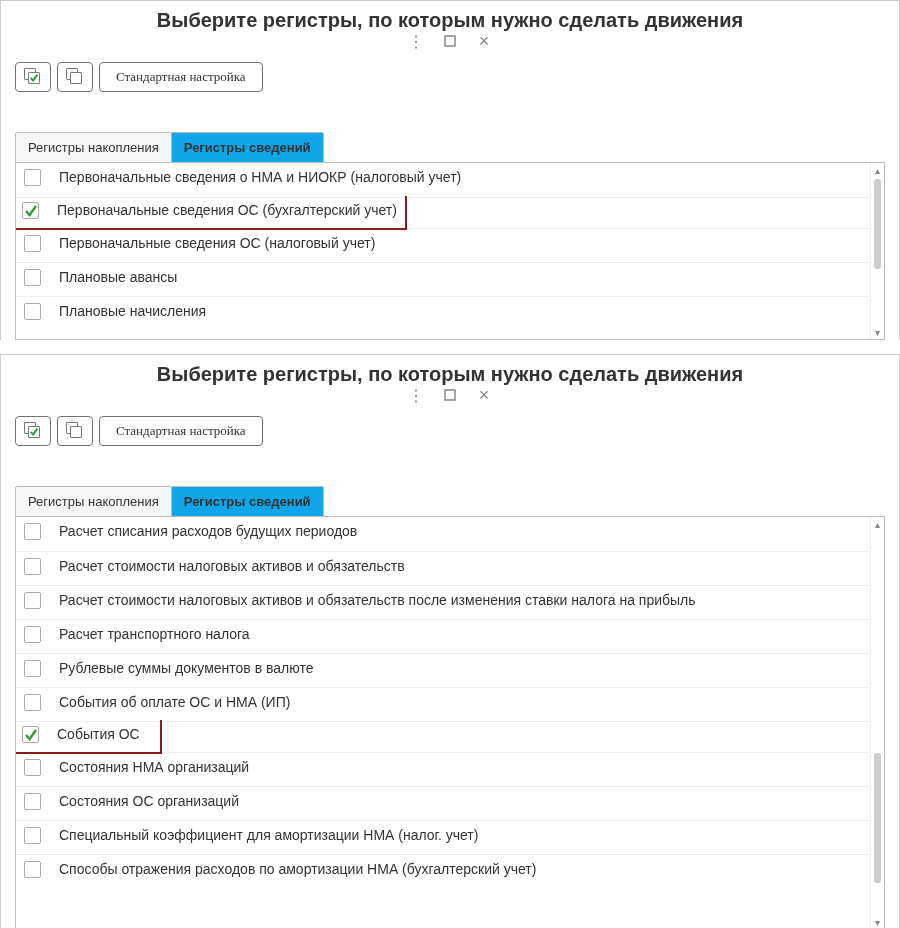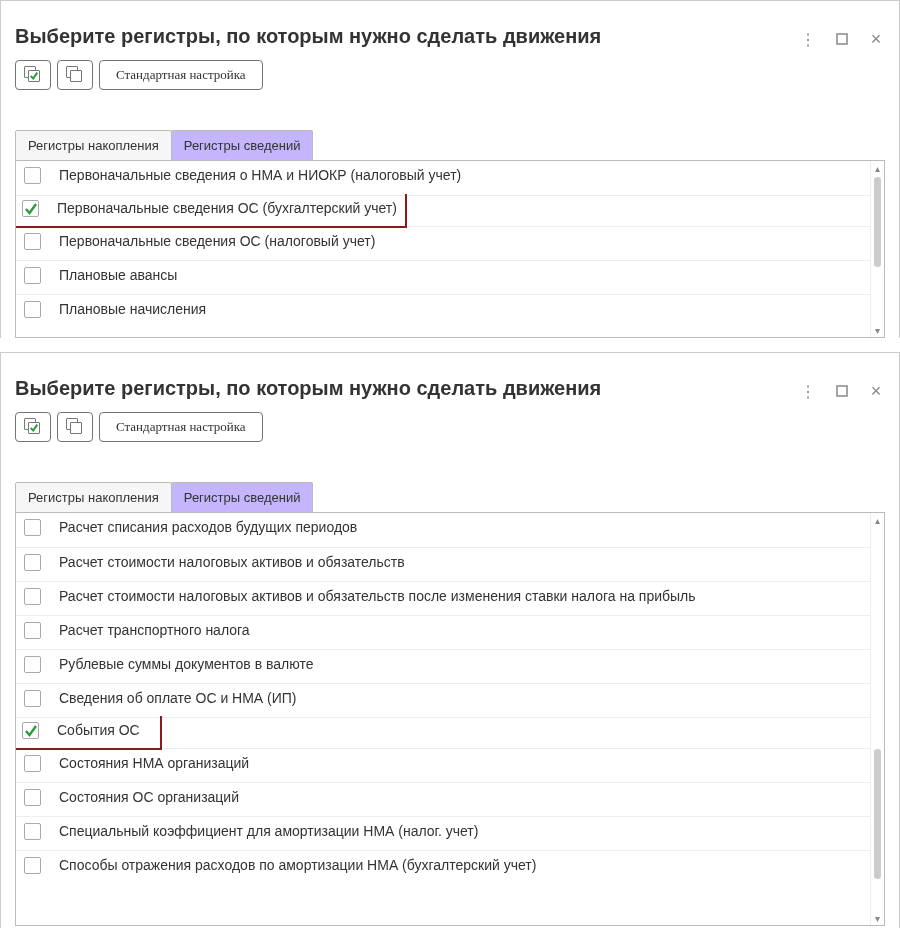--- a/index.html
+++ b/index.html
@@ -11,22 +11,23 @@
     background: #fff;
     color: #333;
     width: 900px;
   }
   .window {
     border: 1px solid #ccc;
     background: #fff;
   }
   .window-header {
     display: flex;
-    align-items: flex-end;
-    padding: 24px 14px 4px 14px;
+    align-items: center;
+    padding: 8px 14px 4px 14px;
+    flex-direction: column;
   }
   .window-title {
     font-size: 20px;
     font-weight: bold;
     flex: 1;
     color: #333;
   }
   .window-ctrl {
     display: flex;
     gap: 16px;
@@ -71,22 +72,23 @@
     border: 1px solid #bbb;
     background: #f6f6f6;
     font-size: 13px;
     cursor: pointer;
     margin-right: -1px;
     border-top-left-radius: 2px;
     border-top-right-radius: 2px;
     color: #333;
   }
   .tab.active {
-    background: #c4b5fd;
+    background: #0ea5e9;
     border-bottom: 1px solid #fff;
+    font-weight: bold;
   }
   .listbox {
     margin: 0 14px 14px 14px;
     border: 1px solid #bbb;
     position: relative;
     display: flex;
   }
   .listbox-inner {
     flex: 1;
     overflow: hidden;
@@ -317,21 +319,21 @@
         <div class="row">
           <span class="chk"></span>
           <span>Расчет транспортного налога</span>
         </div>
         <div class="row">
           <span class="chk"></span>
           <span>Рублевые суммы документов в валюте</span>
         </div>
         <div class="row">
           <span class="chk"></span>
-          <span>Сведения об оплате ОС и НМА (ИП)</span>
+          <span>События об оплате ОС и НМА (ИП)</span>
         </div>
         <div style="border-top: 1px solid rgb(238, 238, 238); padding: 0px;"><div class="row hl" style="display: inline-flex; width: auto; min-width: 0px; padding-right: 20px; border-top: none;">
             <span class="chk checked">
               <svg viewBox="0 0 14 14">
                 <polyline class="greencheck" points="2,7 5.5,11 12,2"></polyline>
               </svg>
             </span>
             <span>События ОС</span>
           </div></div>
         <div class="row">

